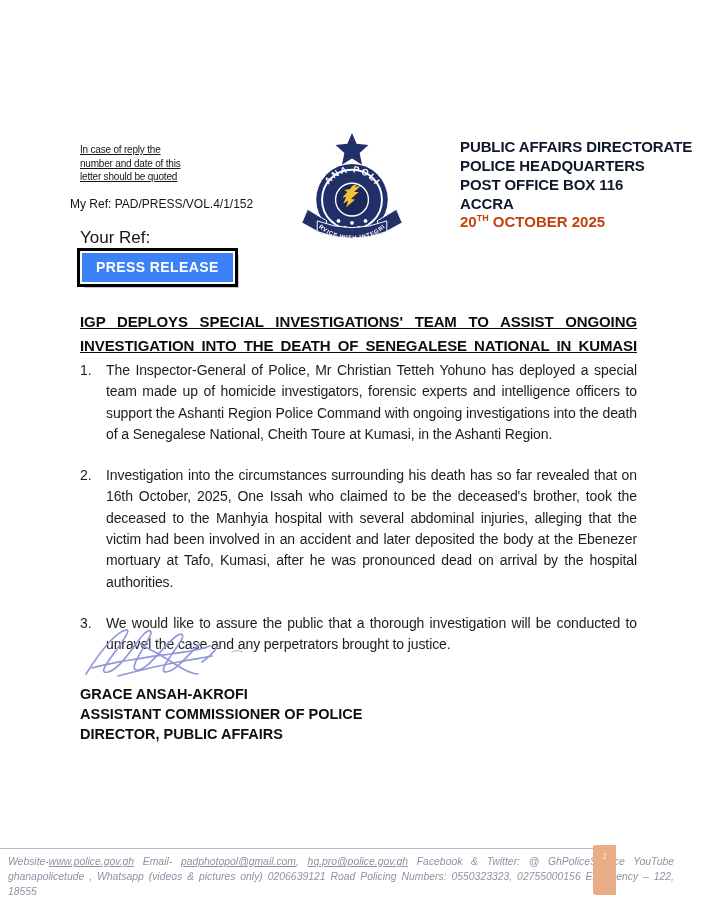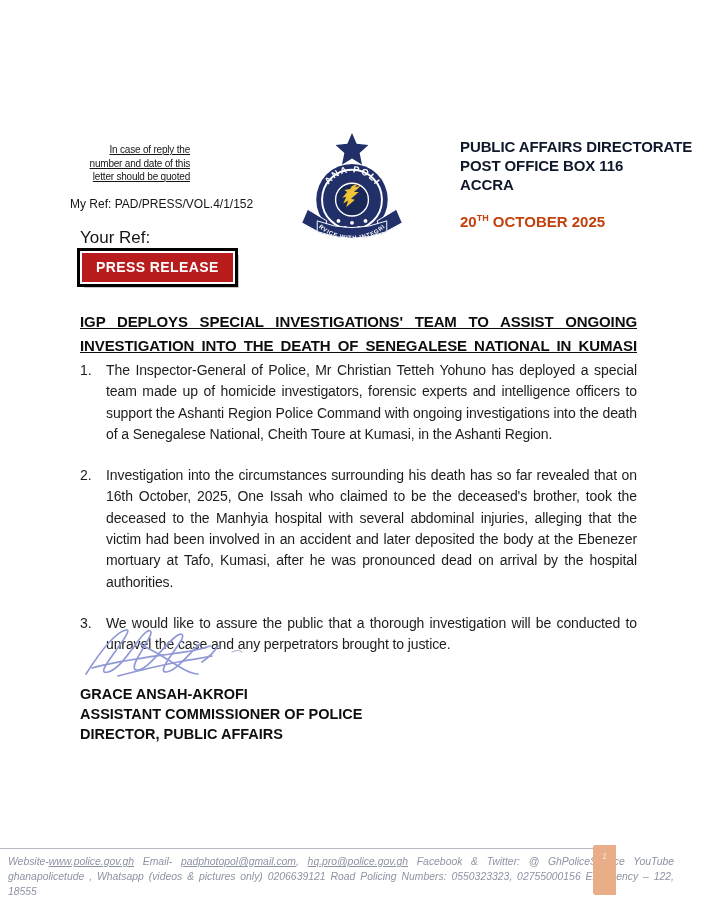--- a/index.html
+++ b/index.html
@@ -5,36 +5,36 @@
   * { margin:0; padding:0; box-sizing:border-box; }
   html,body { background:#ffffff; }
   .page {
     position:relative; width:706px; height:900px; background:#ffffff;
     font-family:"Liberation Sans", sans-serif; color:#1b1b1b; overflow:hidden;
   }
   .abs { position:absolute; }
 
   
   .reply-note { left:80px; top:143px; width:110px; font-size:10px; line-height:13.5px;
-    color:#161616; letter-spacing:-0.2px;text-align:right; }
+    color:#161616; letter-spacing:-0.2px; }
   .reply-note div { text-decoration:underline; white-space:nowrap; }
   .my-ref  { left:70px; top:197px; font-size:12px; color:#161616; }
   .your-ref{ left:80px; top:228px; font-size:17px; color:#161616; }
 
   
   .logo-wrap { left:294px; top:132px; width:116px; height:114px; }
 
   
   .directorate { left:460px; top:137px; font-size:15px; font-weight:bold;
     line-height:19px; color:#0f172a; letter-spacing:-0.1px; }
   .letter-date { left:460px; top:213px; font-size:15px; font-weight:bold; color:#c2410c; }
   .letter-date sup { font-size:9px; vertical-align:super; }
 
   
-  .stamp { left:80px; top:251px; background:#b91c1c; color:#fff; border:2px solid #fff;
+  .stamp { left:80px; top:251px; background:#3b82f6; color:#fff; border:2px solid #fff;
     outline:3px solid #000; box-shadow:4px 4px 0 #c9c9c9;
     padding:6px 14px 7px 14px; font-size:14px; font-weight:bold; letter-spacing:0.4px; }
 
   
   .press-title { left:80px; top:310px; width:557px; font-size:15px; font-weight:bold;
     line-height:24px; color:#0e0e0e; text-decoration:underline;
     text-align:justify; text-align-last:justify; letter-spacing:-0.1px; }
 
   
   .paragraphs { left:80px; top:360px; width:557px; }
@@ -106,20 +106,21 @@
       <polygon fill="#22306a" stroke="#ffffff" stroke-width="1" points="106,80 86,92 90,106 112,94"></polygon>
       <path fill="#22306a" stroke="#ffffff" stroke-width="1" d="M24,92 Q60,106 96,92 L96,103 Q60,117 24,103 Z"></path>
       <text font-family="Liberation Sans, sans-serif" font-size="6" font-weight="bold" fill="#ffffff" letter-spacing="0.8">
         <textPath href="#ribbonArc" startOffset="50%" text-anchor="middle">SERVICE WITH INTEGRITY</textPath>
       </text>
     </svg>
   </div>
 
   <div class="abs directorate">
     <div>PUBLIC AFFAIRS DIRECTORATE</div>
+    <div>POLICE HEADQUARTERS</div>
     <div>POST OFFICE BOX 116</div>
     <div>ACCRA</div>
   </div>
   <div class="abs letter-date"><span>20</span><sup>TH</sup><span> OCTOBER 2025</span></div>
 
   <div class="abs stamp">PRESS RELEASE</div>
 
   <div class="abs press-title">IGP DEPLOYS SPECIAL INVESTIGATIONS' TEAM TO ASSIST ONGOING INVESTIGATION INTO THE DEATH OF SENEGALESE NATIONAL IN KUMASI</div>
 
   <div class="abs paragraphs">

